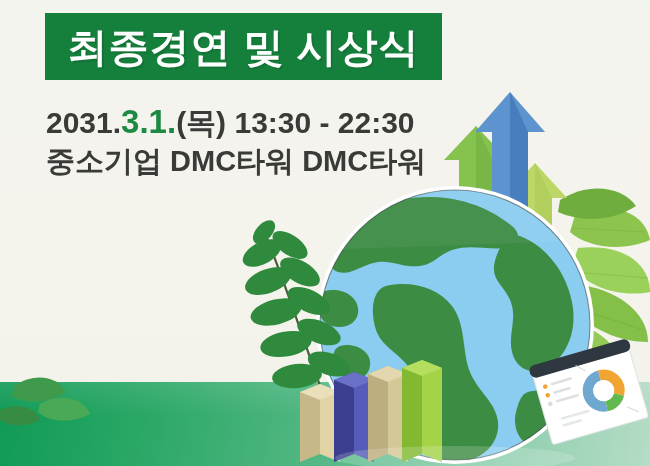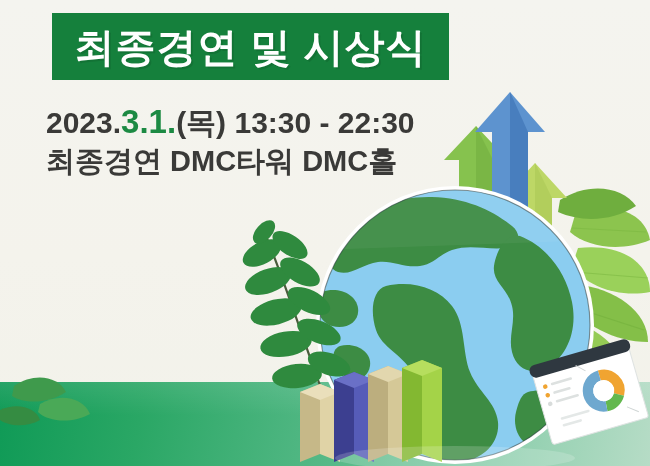--- a/index.html
+++ b/index.html
@@ -23,21 +23,20 @@
   .ground-fade{
     position:absolute;left:0;right:0;bottom:0;height:84px;
     background:linear-gradient(180deg,rgba(255,255,255,0.10) 0%,rgba(255,255,255,0) 40%);
   }
   
   .banner{
     position:absolute;left:45px;top:13px;width:397px;height:67px;
     background:#15803c;
     display:flex;align-items:center;justify-content:center;
     box-sizing:border-box;
-    margin-left:7px;
   }
   .banner-text{
     color:#ffffff;
     font-size:40px;
     font-weight:bold;
     letter-spacing:1px;
     line-height:1;
     white-space:nowrap;
     text-shadow:2px 2px 0 rgba(0,0,0,0.10);
   }
@@ -223,17 +222,17 @@
         <ellipse cx="455" cy="458" rx="120" ry="12" fill="#ffffff" opacity=".18"></ellipse>
       </g>
     </svg>
   </div>
 
   <div class="banner">
     <span class="banner-text">최종경연 및 시상식</span>
   </div>
 
   <div class="info">
-    <div class="line-date"><span>2023.</span><span class="accent">3.1.</span><span>(목) 13:30 - 22:30</span></div>
-    <div class="line-venue">최종경연 DMC타워 DMC홀</div>
+    <div class="line-date"><span>2031.</span><span class="accent">3.1.</span><span>(목) 13:30 - 22:30</span></div>
+    <div class="line-venue">중소기업 DMC타워 DMC타워</div>
   </div>
 
 </div>
 
 </body></html>

